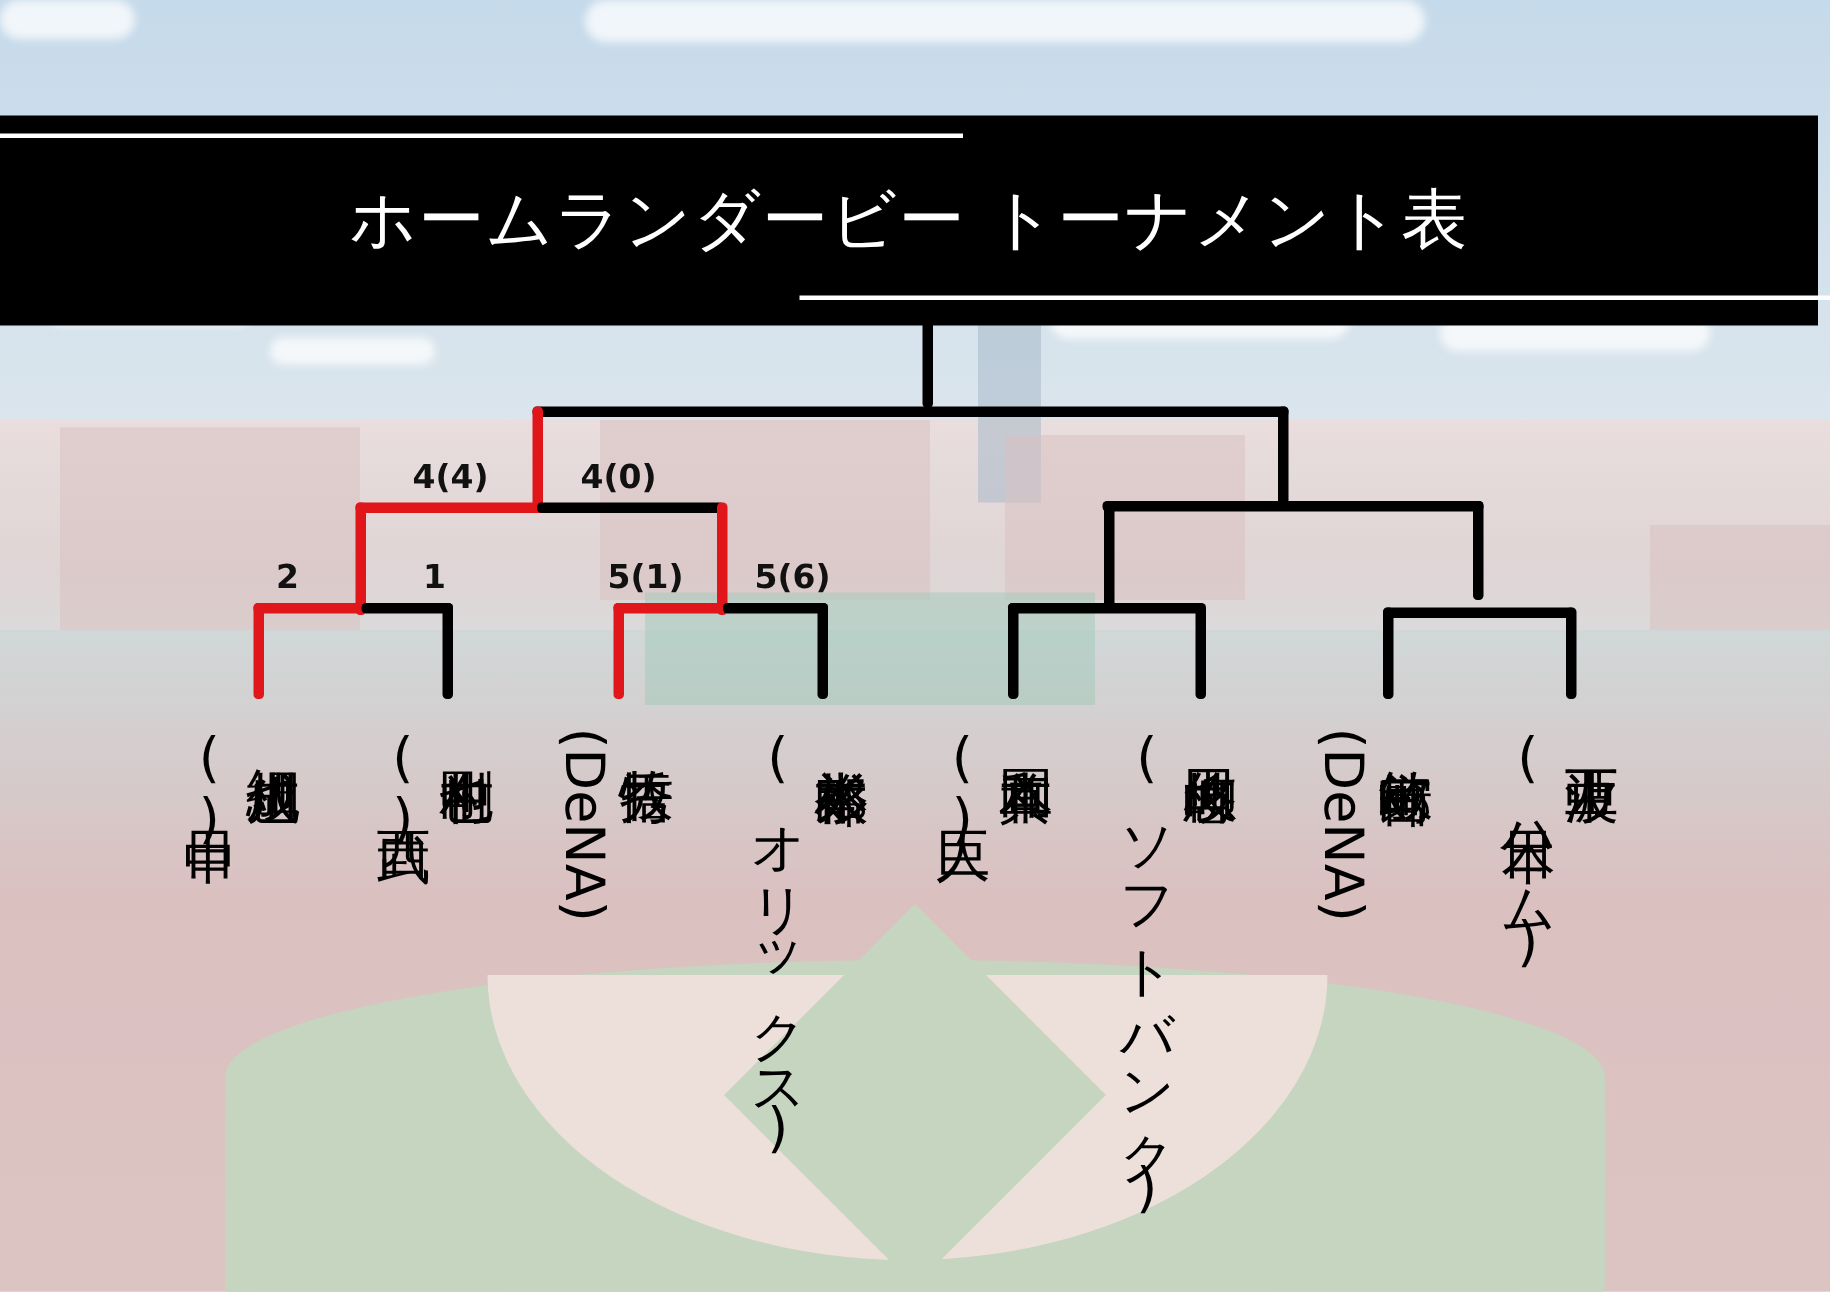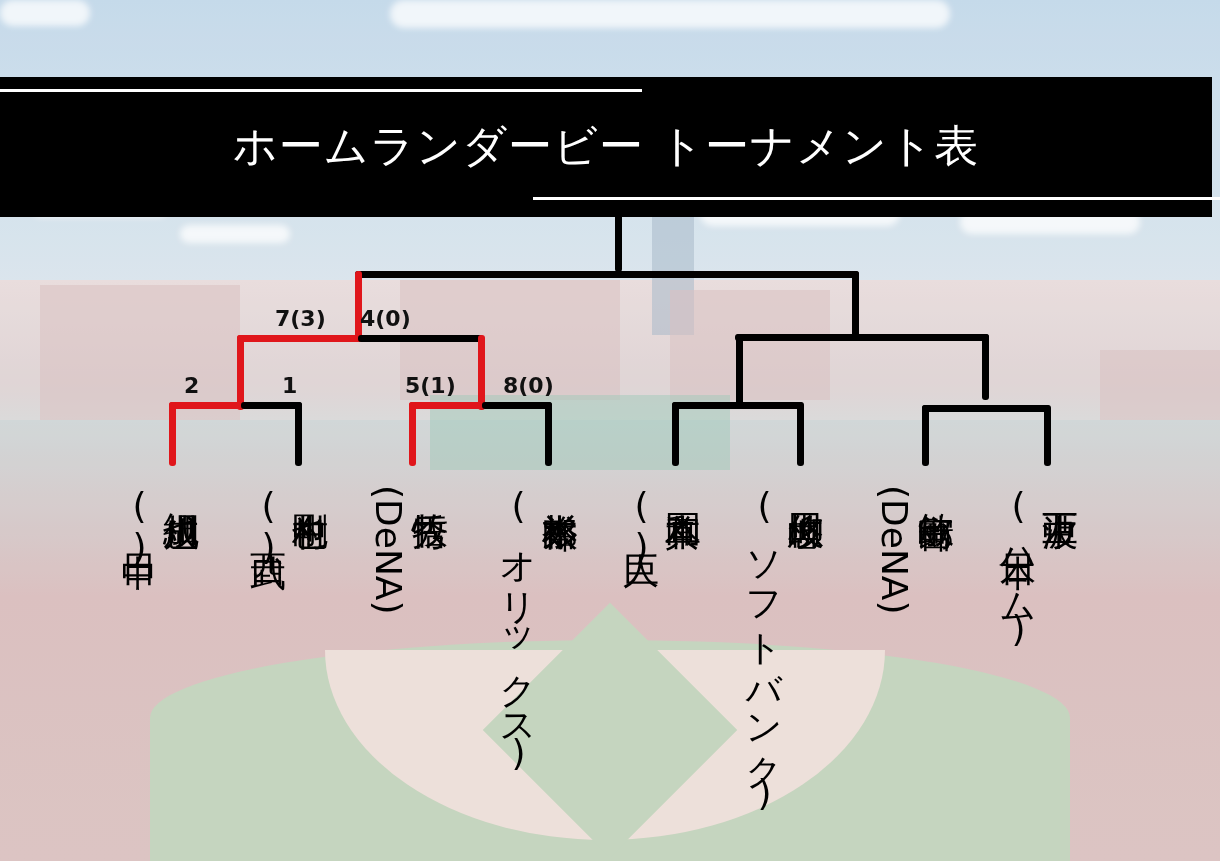--- a/index.html
+++ b/index.html
@@ -135,23 +135,23 @@
   <div class="seg v blk" style="left:797px;top:402px;height:64px;"></div>
 
   <div class="seg v blk" style="left:982px;top:334px;height:66px;"></div>
   <div class="seg h blk" style="left:922px;top:405px;width:128px;"></div>
   <div class="seg v blk" style="left:922px;top:405px;height:61px;"></div>
   <div class="seg v blk" style="left:1044px;top:405px;height:61px;"></div>
 
   <div class="score" style="left:184px;top:373px;">2</div>
   <div class="score" style="left:282px;top:373px;">1</div>
   <div class="score" style="left:405px;top:373px;">5(1)</div>
-  <div class="score" style="left:503px;top:373px;">8(0)</div>
-  <div class="score" style="left:275px;top:306px;">7(3)</div>
-  <div class="score" style="left:360px;top:306px;">4(0)</div>
+  <div class="score" style="left:503px;top:373px;">5(6)</div>
+  <div class="score" style="left:275px;top:306px;">4(4)</div>
+  <div class="score" style="left:387px;top:306px;">4(0)</div>
 </div>
 
 <div class="player" style="left:118px;">
   <span class="name">細川成也</span>
   <span class="team">(中日)</span>
 </div>
 <div class="player" style="left:247px;">
   <span class="name">中村剛也</span>
   <span class="team">(西武)</span>
 </div>

